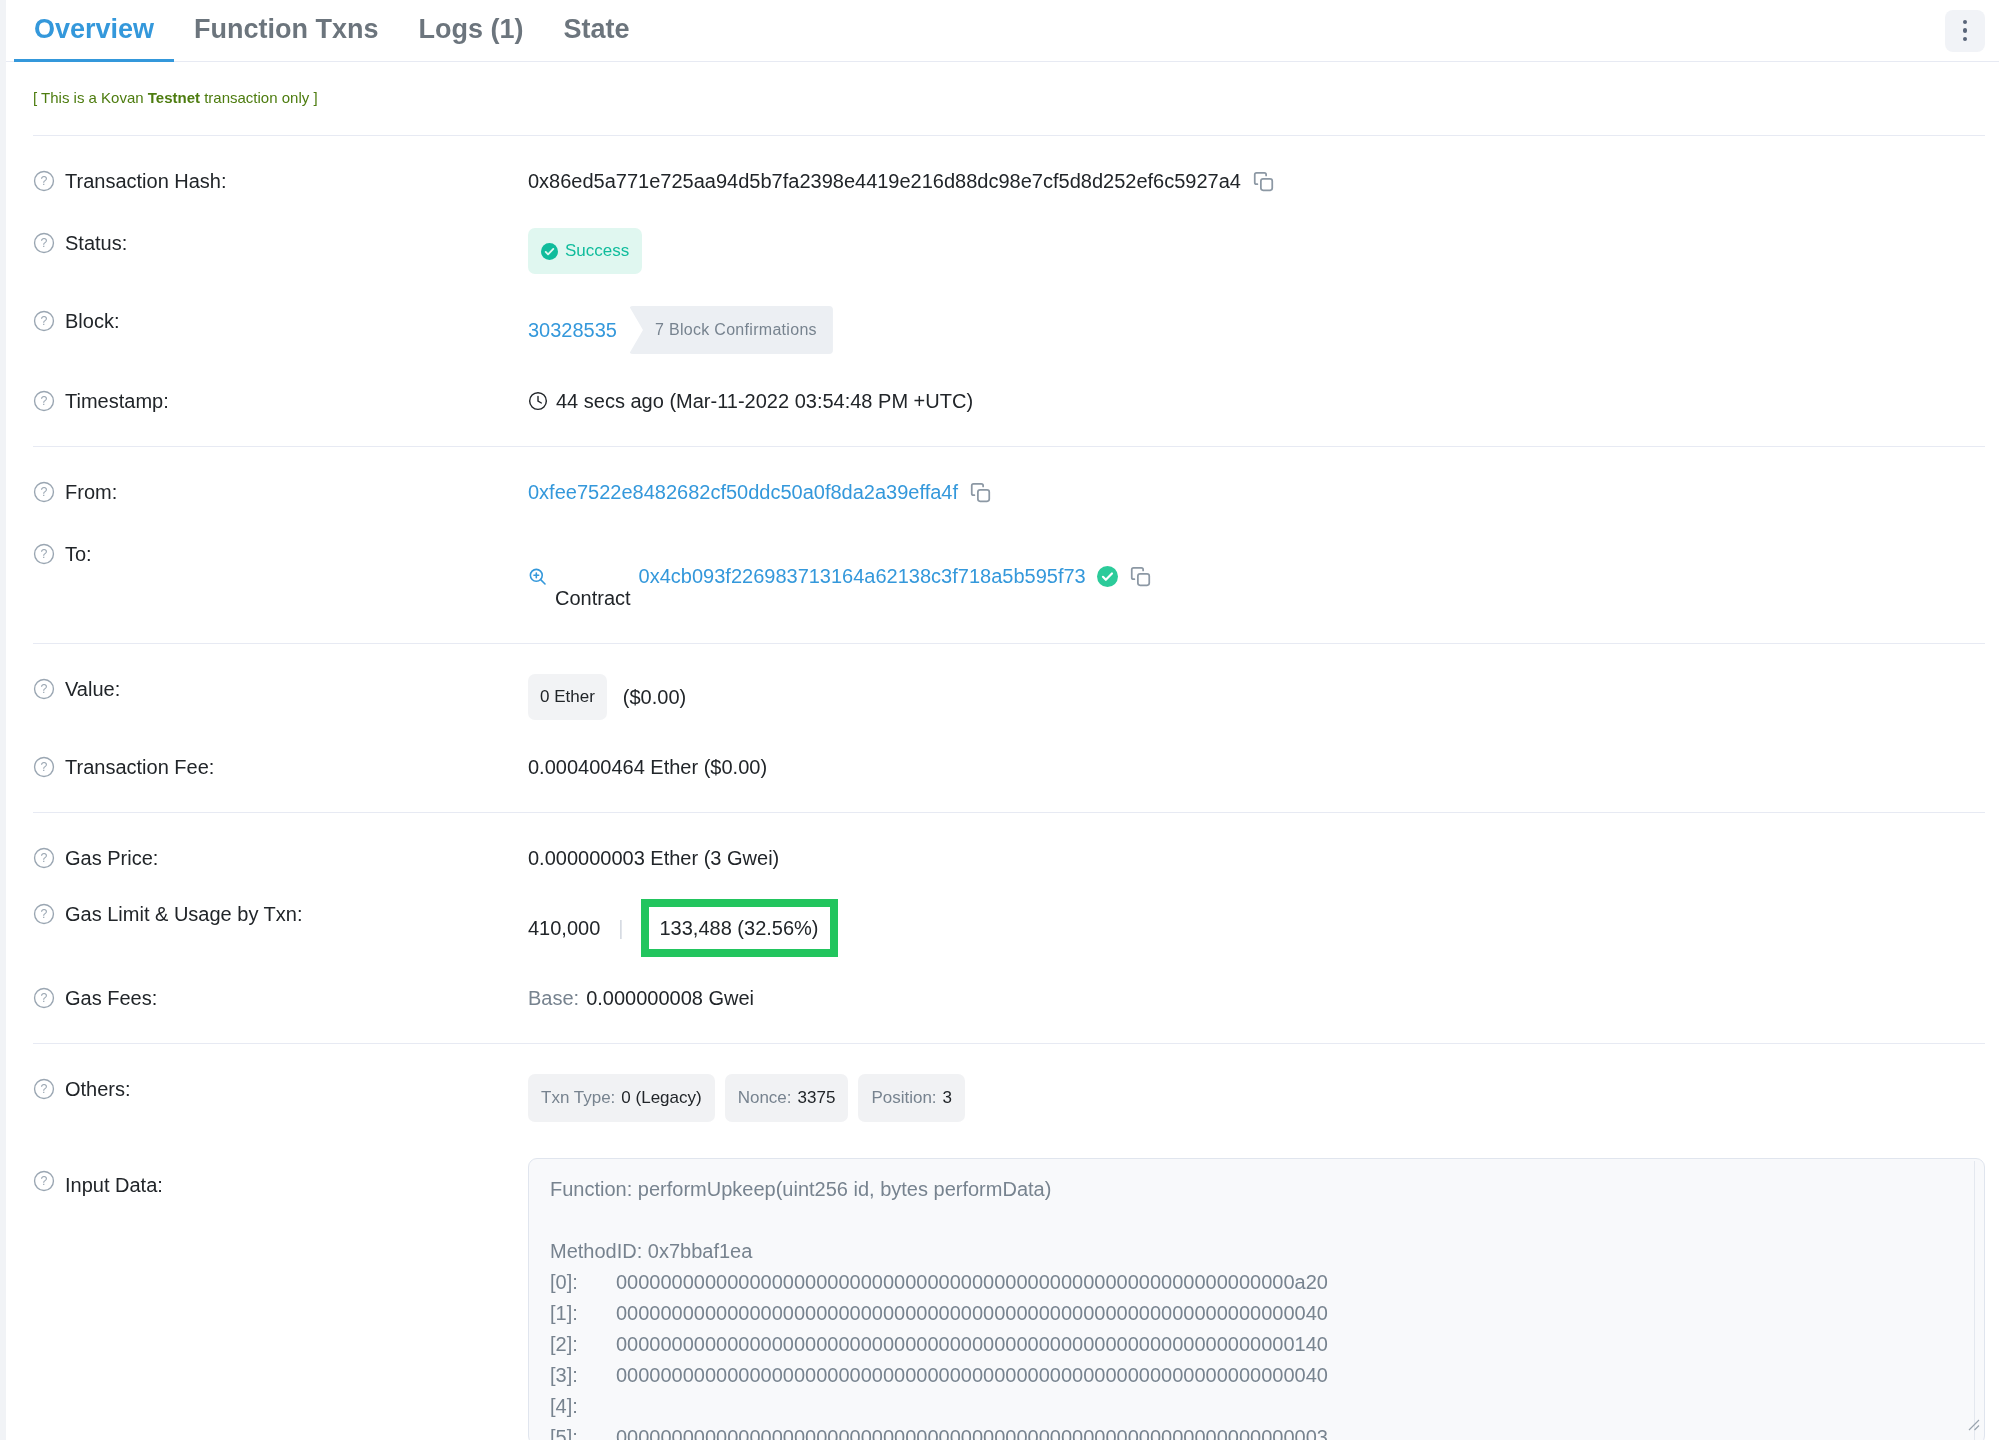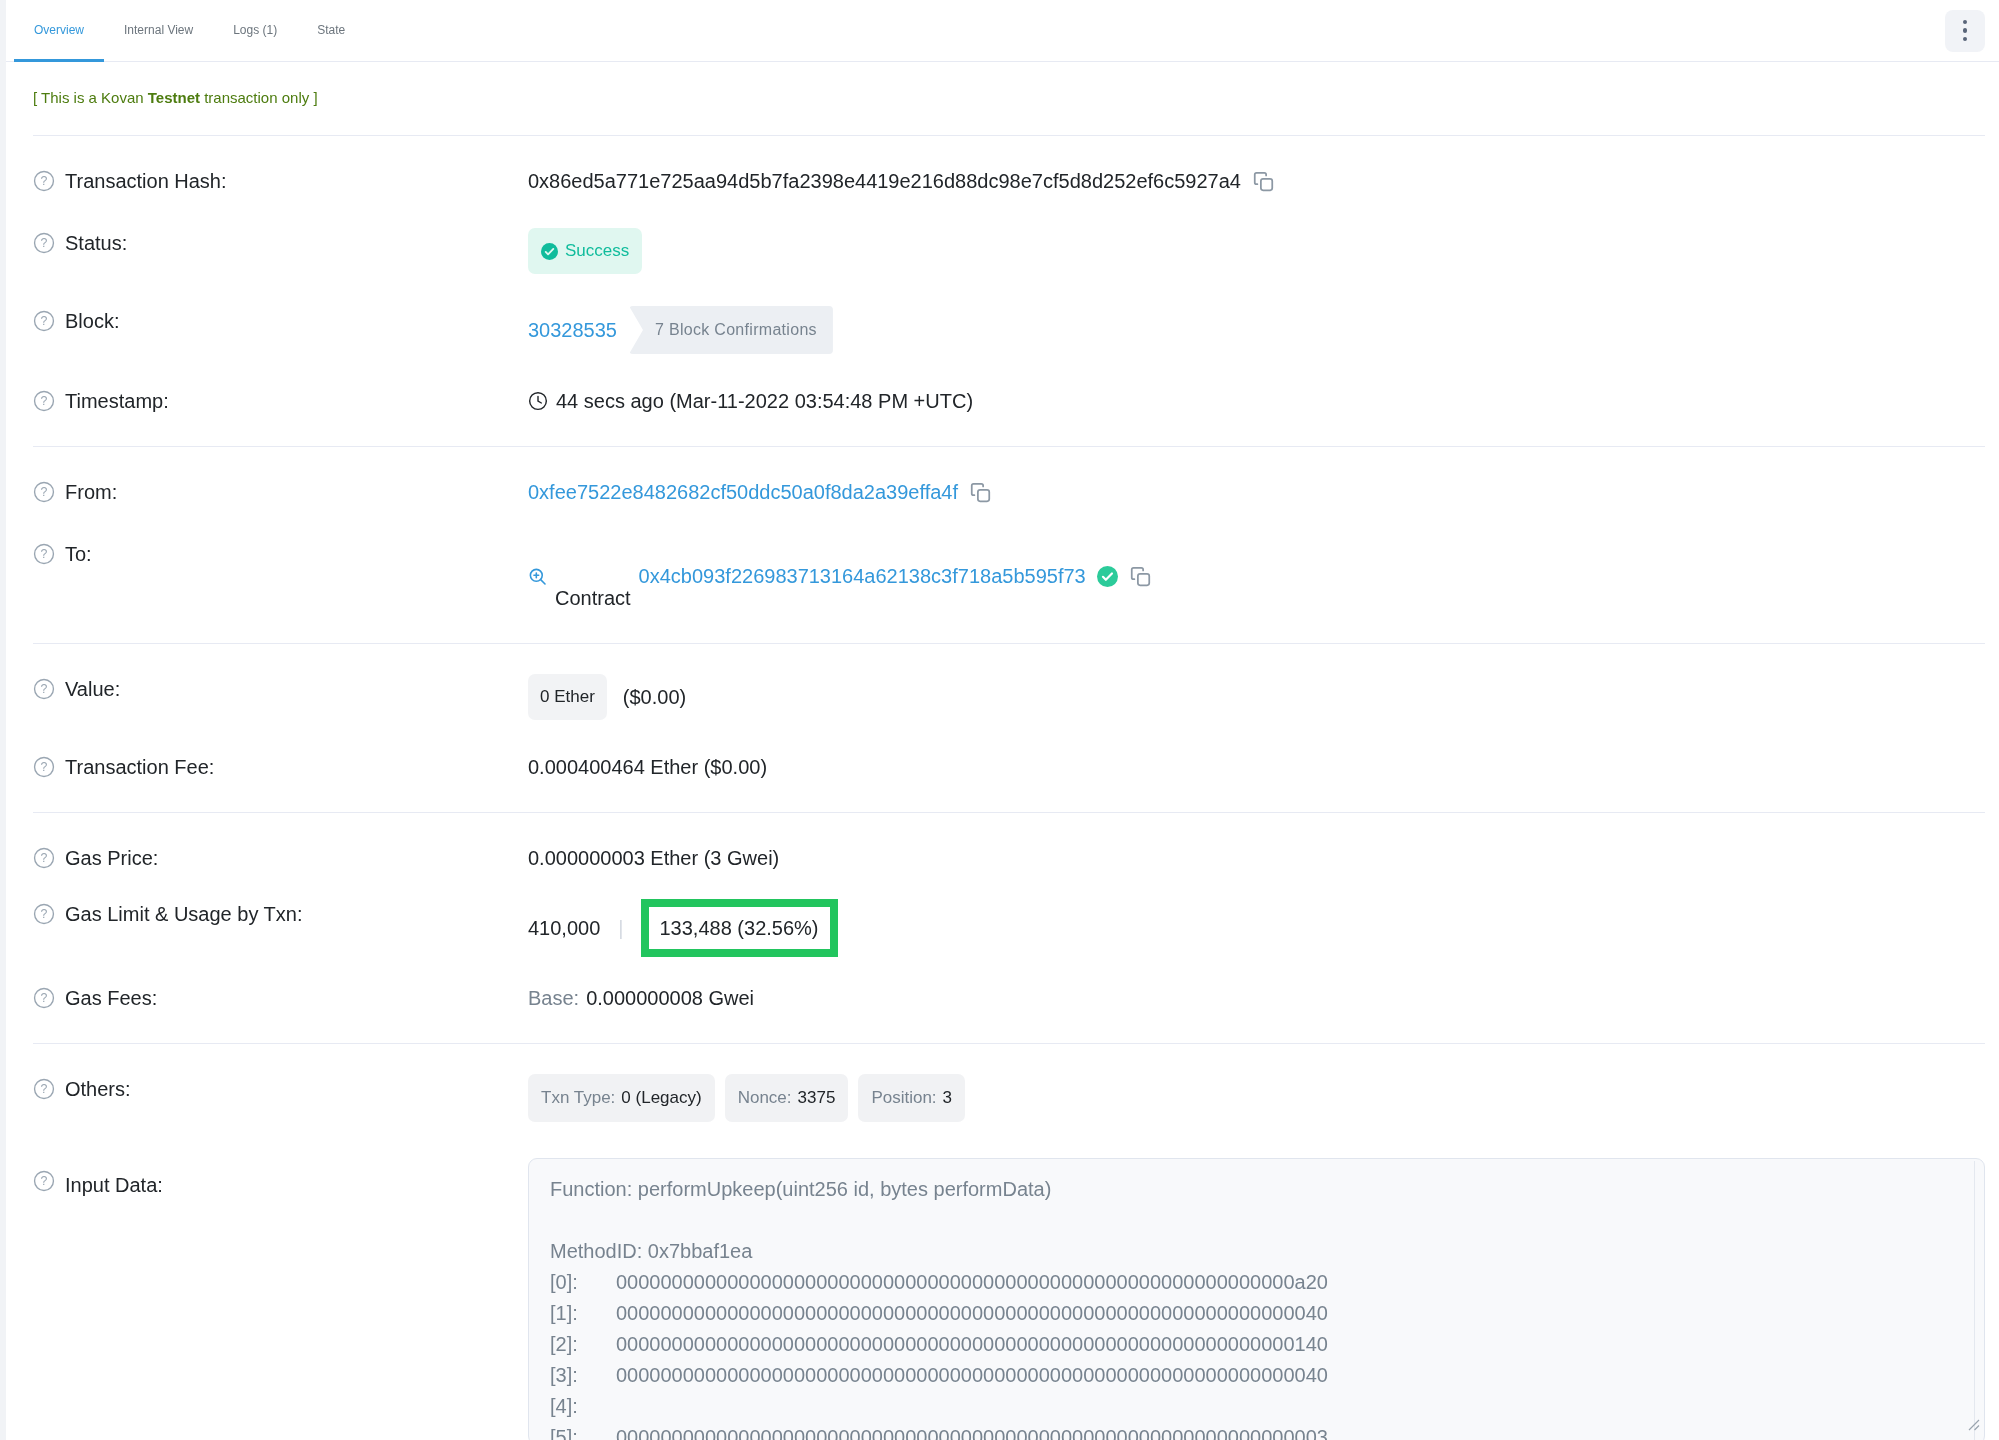--- a/index.html
+++ b/index.html
@@ -4,21 +4,21 @@
 <style>
   * { margin:0; padding:0; box-sizing:border-box; }
   html,body { width:1999px; height:1440px; background:#fff; font-family:"Liberation Sans","DejaVu Sans",sans-serif; color:#212529; }
   .page { display:flex; width:100%; height:100%; }
   .left-strip { width:6px; flex:none; background:#f1f3f6; }
   .card { flex:1; background:#fff; overflow:hidden; }
 
   
   .tabbar { display:flex; align-items:center; justify-content:space-between; border-bottom:1px solid #e7eaf3; padding:0 14px 0 8px; height:62px; }
   .tabs { display:flex; align-items:stretch; height:100%; }
-  .tab { display:flex; align-items:center; padding:12px 20px; font-size:12px; font-weight:400; color:#6c757d; cursor:pointer; text-decoration:none; border-bottom:3px solid transparent; margin-bottom:-1px; }
+  .tab { display:flex; align-items:center; padding:12px 20px; font-size:27px; font-weight:700; color:#6c757d; cursor:pointer; text-decoration:none; border-bottom:3px solid transparent; margin-bottom:-1px; }
   .tab.active { color:#3498db; border-bottom-color:#3498db; }
   .kebab { width:40px; height:42px; border:none; border-radius:8px; background:#f1f3f7; display:flex; flex-direction:column; align-items:center; justify-content:center; gap:4px; cursor:pointer; }
   .kebab i { width:4.5px; height:4.5px; border-radius:50%; background:#596579; }
 
   
   .content { padding:0 14px 0 27px; }
   .warning { margin:27px 0 29px; font-size:15px; color:#4d7c0f; }
   .warning b { font-weight:700; }
   hr.divider { border:none; border-top:1px solid #e7eaf3; margin:14px 0; }
 
@@ -58,21 +58,21 @@
 </head>
 <body>
 
 <div class="page">
   <div class="left-strip"></div>
   <div class="card">
 
     <div class="tabbar">
       <div class="tabs">
         <a class="tab active">Overview</a>
-        <a class="tab">Internal View</a>
+        <a class="tab">Function Txns</a>
         <a class="tab">Logs (1)</a>
         <a class="tab">State</a>
       </div>
       <button class="kebab">
         <i></i>
         <i></i>
         <i></i>
       </button>
     </div>
 

